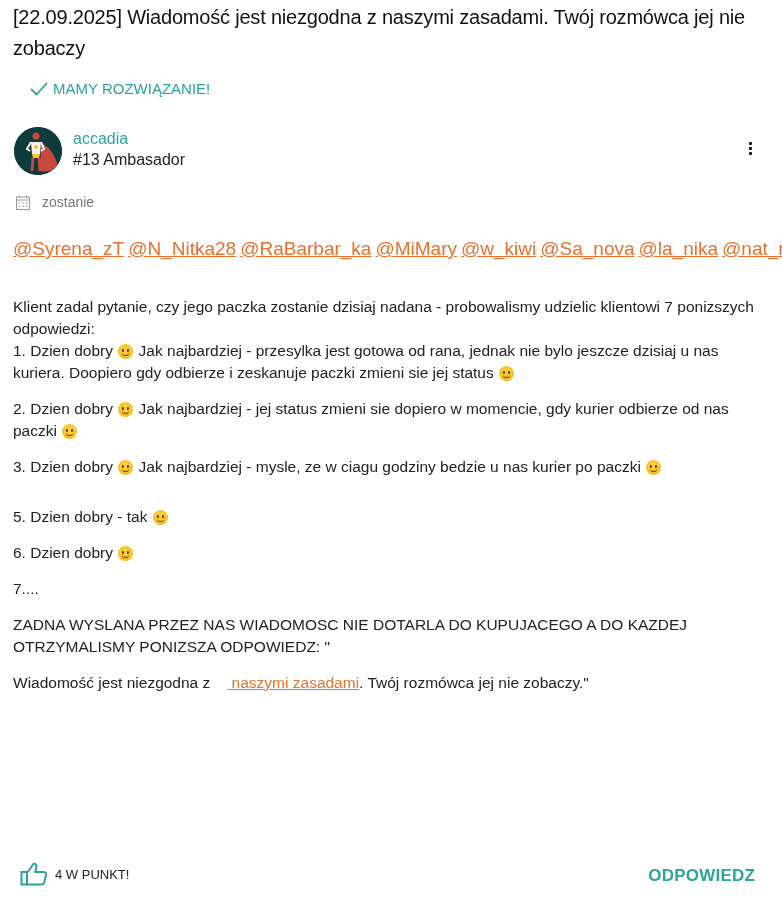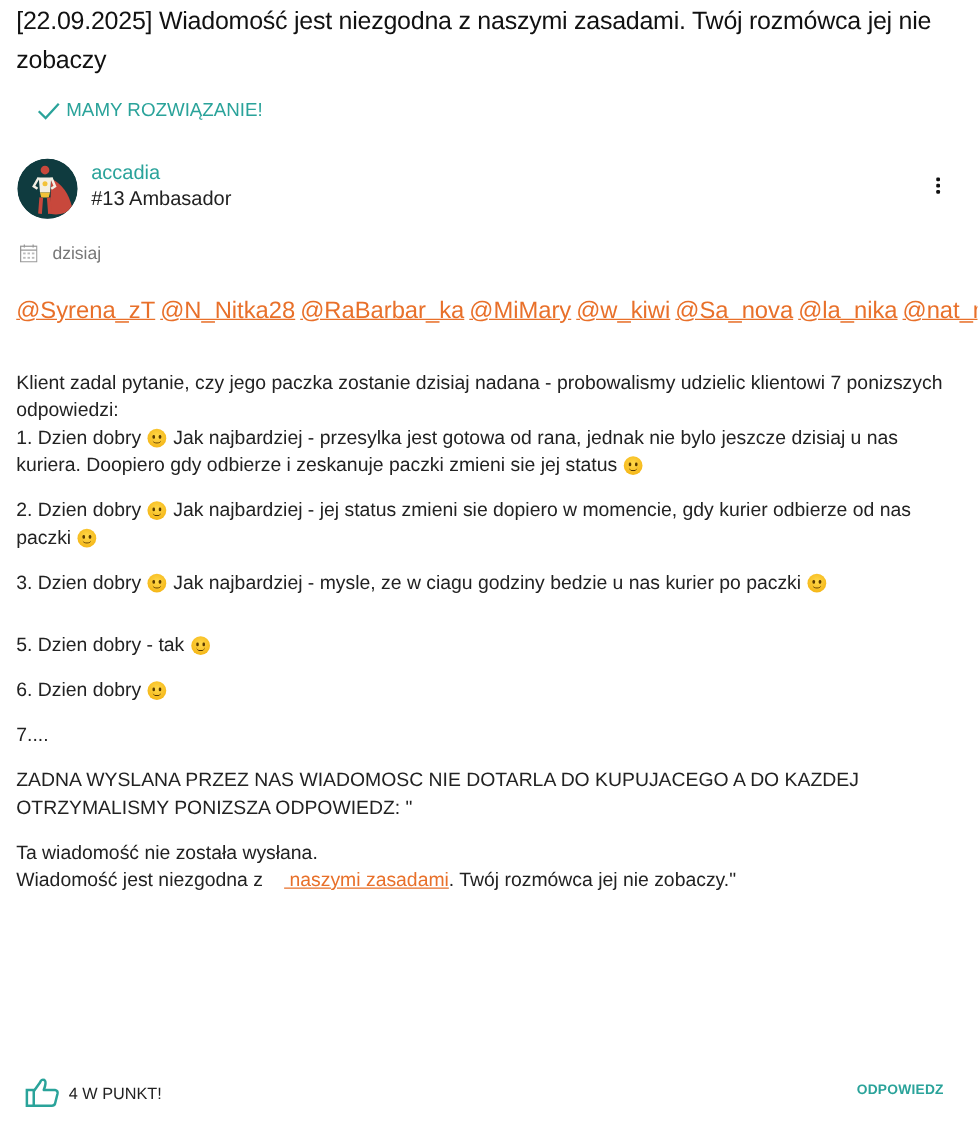--- a/index.html
+++ b/index.html
@@ -27,21 +27,21 @@
   .body p { margin: 0; }
   .gap14 { height: 14px; }
   .emoji { display: inline-block; width: 15px; height: 15px; border-radius: 50%;
     background: radial-gradient(circle at 50% 40%, #ffd84a 0%, #f5b718 75%, #e8a10f 100%);
     vertical-align: -3px; position: relative; margin: 0 1px; }
   .emoji::before { content: ""; position: absolute; left: 4px; top: 5px; width: 2px; height: 3px; background: #5a3a00; border-radius: 1px; box-shadow: 5px 0 0 #5a3a00; }
   .emoji::after { content: ""; position: absolute; left: 4px; top: 8px; width: 7px; height: 3px; border-bottom: 1.5px solid #5a3a00; border-radius: 0 0 5px 5px; }
   .body a { color: #e8702a; text-decoration: underline; margin-left: 17px; }
   .footer-like { position: absolute; left: 20px; top: 862px; display: flex; align-items: center; font-size: 13px; color: #222; cursor: pointer; }
   .footer-like svg { width: 28px; height: 24px; margin-right: 7px; }
-  .reply { position: absolute; right: 27px; top: 866px; color: #2aa39a; font-size: 11px; font-weight: bold; letter-spacing: 0.2px; cursor: pointer; }
+  .reply { position: absolute; right: 27px; top: 866px; color: #2aa39a; font-size: 17px; font-weight: bold; letter-spacing: 0.2px; cursor: pointer; }
 </style>
 </head>
 <body>
 
 <h1 class="title">[22.09.2025] Wiadomość jest niezgodna z naszymi zasadami. Twój rozmówca jej nie zobaczy</h1>
 
 <div class="solved">
   <svg viewBox="0 0 18 16">
       <path d="M1 8 L6.5 13.5 L17 2" fill="none" stroke="#2aa39a" stroke-width="1.8"></path>
     </svg>
@@ -82,21 +82,21 @@
     <line x1="10.5" y1="0.5" x2="10.5" y2="3" stroke="#999"></line>
     <g fill="#bbb">
         <rect x="2.5" y="7" width="2" height="1.5"></rect>
         <rect x="6" y="7" width="2" height="1.5"></rect>
         <rect x="9.5" y="7" width="2" height="1.5"></rect>
         <rect x="2.5" y="10.5" width="2" height="1.5"></rect>
         <rect x="6" y="10.5" width="2" height="1.5"></rect>
         <rect x="9.5" y="10.5" width="2" height="1.5"></rect>
       </g>
   </svg>
-  <span>dzisiaj</span>
+  <span>zostanie</span>
 </div>
 
 <div class="mentions">
   <a>@Syrena_zT</a><a>@N_Nitka28</a><a>@RaBarbar_ka</a><a>@MiMary</a><a>@w_kiwi</a><a>@Sa_nova</a><a>@la_nika</a><a>@nat_not</a><a>@_HolaOla_</a>
 </div>
 
 <div class="body">
   <p>Klient zadal pytanie, czy jego paczka zostanie dzisiaj nadana - probowalismy udzielic klientowi 7 ponizszych odpowiedzi:</p>
   <p><span>1. Dzien dobry</span> <span class="emoji"></span> <span>Jak najbardziej - przesylka jest gotowa od rana, jednak nie bylo jeszcze dzisiaj u nas kuriera. Doopiero gdy odbierze i zeskanuje paczki zmieni sie jej status</span> <span class="emoji"></span></p>
   <div class="gap14"></div>
@@ -106,21 +106,20 @@
   <div class="gap14"></div>
   <div class="gap14"></div>
   <p><span>5. Dzien dobry - tak</span> <span class="emoji"></span></p>
   <div class="gap14"></div>
   <p><span>6. Dzien dobry</span> <span class="emoji"></span></p>
   <div class="gap14"></div>
   <p>7....</p>
   <div class="gap14"></div>
   <p>ZADNA WYSLANA PRZEZ NAS WIADOMOSC NIE DOTARLA DO KUPUJACEGO A DO KAZDEJ OTRZYMALISMY PONIZSZA ODPOWIEDZ: "</p>
   <div class="gap14"></div>
-  <p>Ta wiadomość nie została wysłana.</p>
   <p><span>Wiadomość jest niezgodna z</span><a> naszymi zasadami</a><span>. Twój rozmówca jej nie zobaczy."</span></p>
   <div class="gap14" style="height:22px"></div>
 </div>
 
 <div class="footer-like">
   <svg viewBox="0 0 28 24">
     <path d="M1.5 10 L7 10 L7 22.5 L1.5 22.5 Z" fill="none" stroke="#2aa39a" stroke-width="2"></path>
     <path d="M7 11 L12 4 Q13 1 15.5 2 Q17 3 16 7 L15 10 L24 10 Q26.5 10.5 26 13 L24 21 Q23.5 22.5 21.5 22.5 L7 22.5" fill="none" stroke="#2aa39a" stroke-width="2" stroke-linejoin="round"></path>
   </svg>
   <span>4 W PUNKT!</span>

